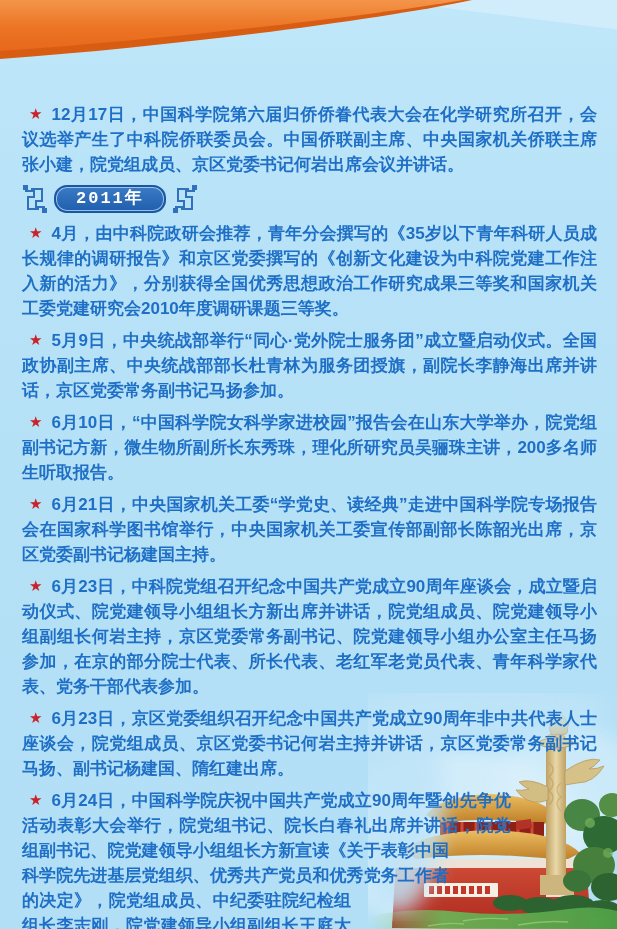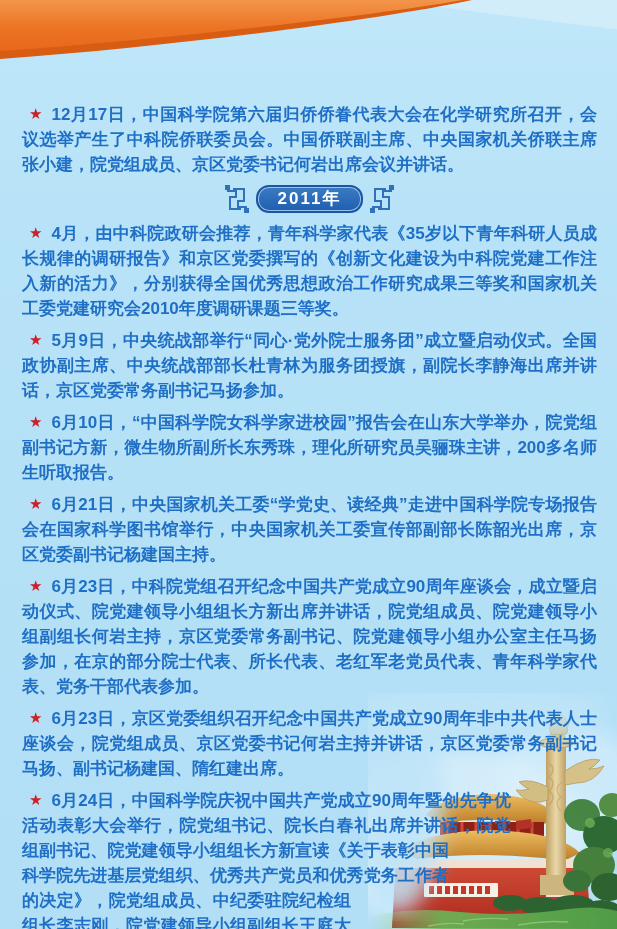--- a/index.html
+++ b/index.html
@@ -20,22 +20,22 @@
     position:absolute;left:22px;top:102px;width:575px;z-index:3;
     color:#1e6fc5;font-size:17px;line-height:25px;font-weight:600;
     text-align:justify;
   }
   .para{margin:0 0 7px 0;text-indent:0;}
   .star{
     color:#cb2229;font-size:15px;display:inline-block;
     margin:0 9px 0 7px;transform:translateY(-1px);font-style:normal;
   }
   .badge-row{
-    display:flex;align-items:center;justify-content:center;
-    margin:2px 0 7px 0;height:30px;gap:6px;
+    display:flex;align-items:center;
+    margin:2px 0 7px 0;height:30px;gap:6px;font-family:Liberation Mono, monospace;
   }
   .year-badge{
     background:linear-gradient(180deg,#3b7ac4 0%,#1f5fae 100%);
     border:2px solid #1c55a0;border-radius:13px;
     box-shadow:inset 0 0 0 1px rgba(170,210,245,.85);
     color:#ffffff;font-weight:700;font-size:17px;letter-spacing:2px;
     padding:2px 20px;line-height:20px;
   }
   .wrap-step{float:right;clear:right;}
   .ws1{width:86px;height:50px;}
@@ -182,21 +182,21 @@
       <svg width="26" height="30" viewBox="0 0 26 30" style="transform:scaleX(-1)">
         <g stroke="#2f71ba" stroke-width="2" fill="none">
           <path d="M3 7 h9 v6 h-6 v12 h11"></path>
           <path d="M23 23 h-9 v-6 h6 v-12 h-11"></path>
         </g>
         <rect x="1" y="1" width="5" height="5" fill="#2f71ba"></rect>
         <rect x="20" y="24" width="5" height="5" fill="#2f71ba"></rect>
       </svg>
     </div>
 
-    <p class="para"><span class="star">★</span><span>4月，由中科院政研会推荐，青年科学家代表《35岁以下青年科研人员成长规律的调研报告》和京区党委撰写的《创新文化建设为中科院党建工作注入新的活力》，分别获得全国优秀思想政治工作研究成果三等奖和国家机关工委党建研究会2010年度调研课题三等奖。</span></p>
+    <p class="para"><span class="star">★</span><span>4月，由中科院政研会推荐，青年分会撰写的《35岁以下青年科研人员成长规律的调研报告》和京区党委撰写的《创新文化建设为中科院党建工作注入新的活力》，分别获得全国优秀思想政治工作研究成果三等奖和国家机关工委党建研究会2010年度调研课题三等奖。</span></p>
 
     <p class="para"><span class="star">★</span><span>5月9日，中央统战部举行“同心·党外院士服务团”成立暨启动仪式。全国政协副主席、中央统战部部长杜青林为服务团授旗，副院长李静海出席并讲话，京区党委常务副书记马扬参加。</span></p>
 
     <p class="para"><span class="star">★</span><span>6月10日，“中国科学院女科学家进校园”报告会在山东大学举办，院党组副书记方新，微生物所副所长东秀珠，理化所研究员吴骊珠主讲，200多名师生听取报告。</span></p>
 
     <p class="para"><span class="star">★</span><span>6月21日，中央国家机关工委“学党史、读经典”走进中国科学院专场报告会在国家科学图书馆举行，中央国家机关工委宣传部副部长陈韶光出席，京区党委副书记杨建国主持。</span></p>
 
     <p class="para"><span class="star">★</span><span>6月23日，中科院党组召开纪念中国共产党成立90周年座谈会，成立暨启动仪式、院党建领导小组组长方新出席并讲话，院党组成员、院党建领导小组副组长何岩主持，京区党委常务副书记、院党建领导小组办公室主任马扬参加，在京的部分院士代表、所长代表、老红军老党员代表、青年科学家代表、党务干部代表参加。</span></p>
 
     <p class="para"><span class="star">★</span><span>6月23日，京区党委组织召开纪念中国共产党成立90周年非中共代表人士座谈会，院党组成员、京区党委书记何岩主持并讲话，京区党委常务副书记马扬、副书记杨建国、隋红建出席。</span></p>

